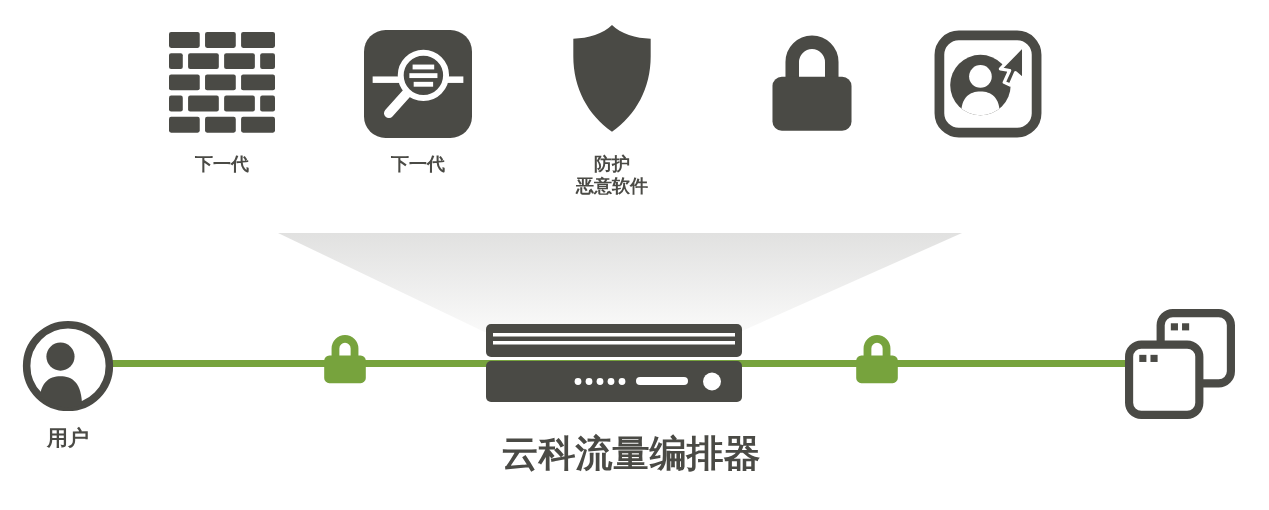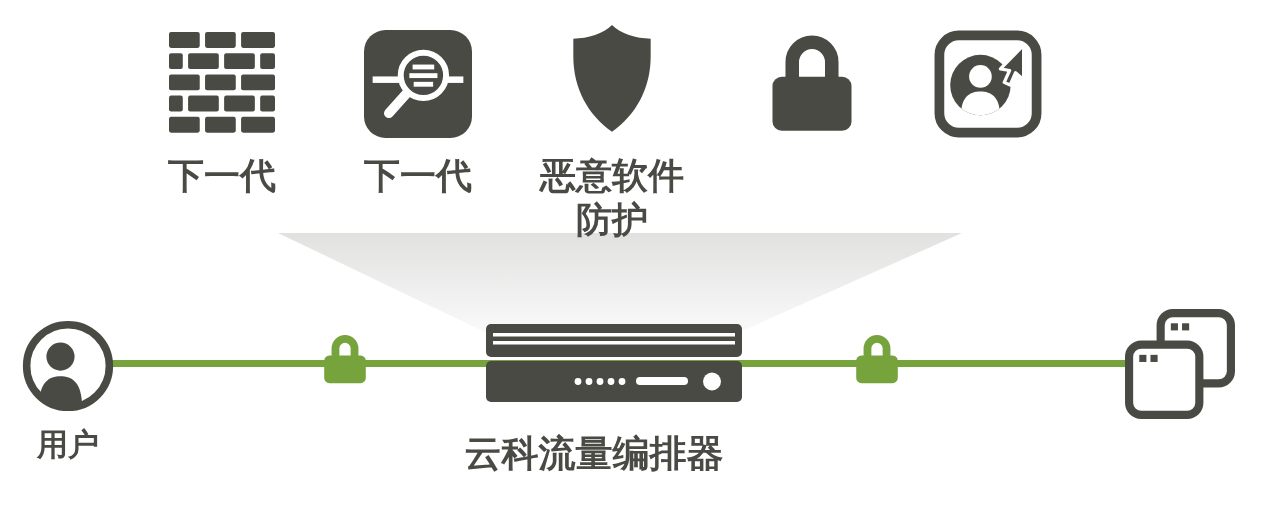--- a/index.html
+++ b/index.html
@@ -3,35 +3,35 @@
 <meta charset="utf-8">
 <style>
   :root{ --dark:#4a4a45; --green:#77a33d; }
   html,body{margin:0;padding:0;background:#fff;}
   body{font-family:"Liberation Sans","DejaVu Sans",sans-serif;color:var(--dark);}
   .canvas{position:relative;width:1269px;height:510px;background:#fff;overflow:hidden;}
 
   
   .service{position:absolute;top:22px;width:200px;display:flex;flex-direction:column;align-items:center;}
   .icon-wrap{height:116px;display:flex;align-items:flex-end;justify-content:center;}
-  .service-label{margin-top:16px;text-align:center;font-weight:bold;font-size:36px;line-height:1.22;color:var(--dark);}
+  .service-label{margin-top:16px;text-align:center;font-weight:bold;font-size:18px;line-height:1.22;color:var(--dark);}
   .service-label span{display:block;}
 
   
   .funnel{position:absolute;left:278px;top:233px;width:684px;height:99px;z-index:0;
     background:linear-gradient(180deg, rgba(77,77,72,0.17) 0%, rgba(77,77,72,0.03) 100%);
     clip-path:polygon(0 0,100% 0,67.5% 100%,30.2% 100%);}
 
   
   .green-line{position:absolute;left:58px;top:360px;width:1154px;height:7px;background:var(--green);z-index:1;}
 
   .abs{position:absolute;z-index:2;}
 
-  .endpoint-label{position:absolute;z-index:2;font-weight:bold;font-size:31px;color:var(--dark);text-align:center;}
-  .center-label{position:absolute;z-index:2;left:390px;top:429px;width:408px;text-align:center;font-weight:bold;font-size:37px;color:var(--dark);}
+  .endpoint-label{position:absolute;z-index:2;font-weight:bold;font-size:21px;color:var(--dark);text-align:center;}
+  .center-label{position:absolute;z-index:2;left:427px;top:429px;width:408px;text-align:center;font-weight:bold;font-size:37px;color:var(--dark);}
 </style>
 </head>
 <body>
 
 <div class="canvas">
 
   <div class="service" style="left:122px;">
     <div class="icon-wrap">
       <svg width="106" height="106" viewBox="0 0 100 100">
         <g fill="var(--dark)">
@@ -77,22 +77,22 @@
     </div>
   </div>
 
   <div class="service" style="left:512px;">
     <div class="icon-wrap">
       <svg width="110" height="115" viewBox="0 0 100 110">
         <path d="M50 2 C42 10 27 15 13 15 L13 32 C13 62 27 88 50 104 C73 88 87 62 87 32 L87 15 C73 15 58 10 50 2 Z" fill="var(--dark)"></path>
       </svg>
     </div>
     <div class="service-label">
+      <span>防护</span>
       <span>恶意软件</span>
-      <span>防护</span>
     </div>
   </div>
 
   <div class="service" style="left:712px;">
     <div class="icon-wrap">
       <svg width="104" height="106" viewBox="0 0 100 100">
         <path d="M31 44 L31 28 A19 19 0 0 1 69 28 L69 44" fill="none" stroke="var(--dark)" stroke-width="13"></path>
         <rect x="12" y="42" width="76" height="52" rx="9" fill="var(--dark)"></rect>
       </svg>
     </div>

